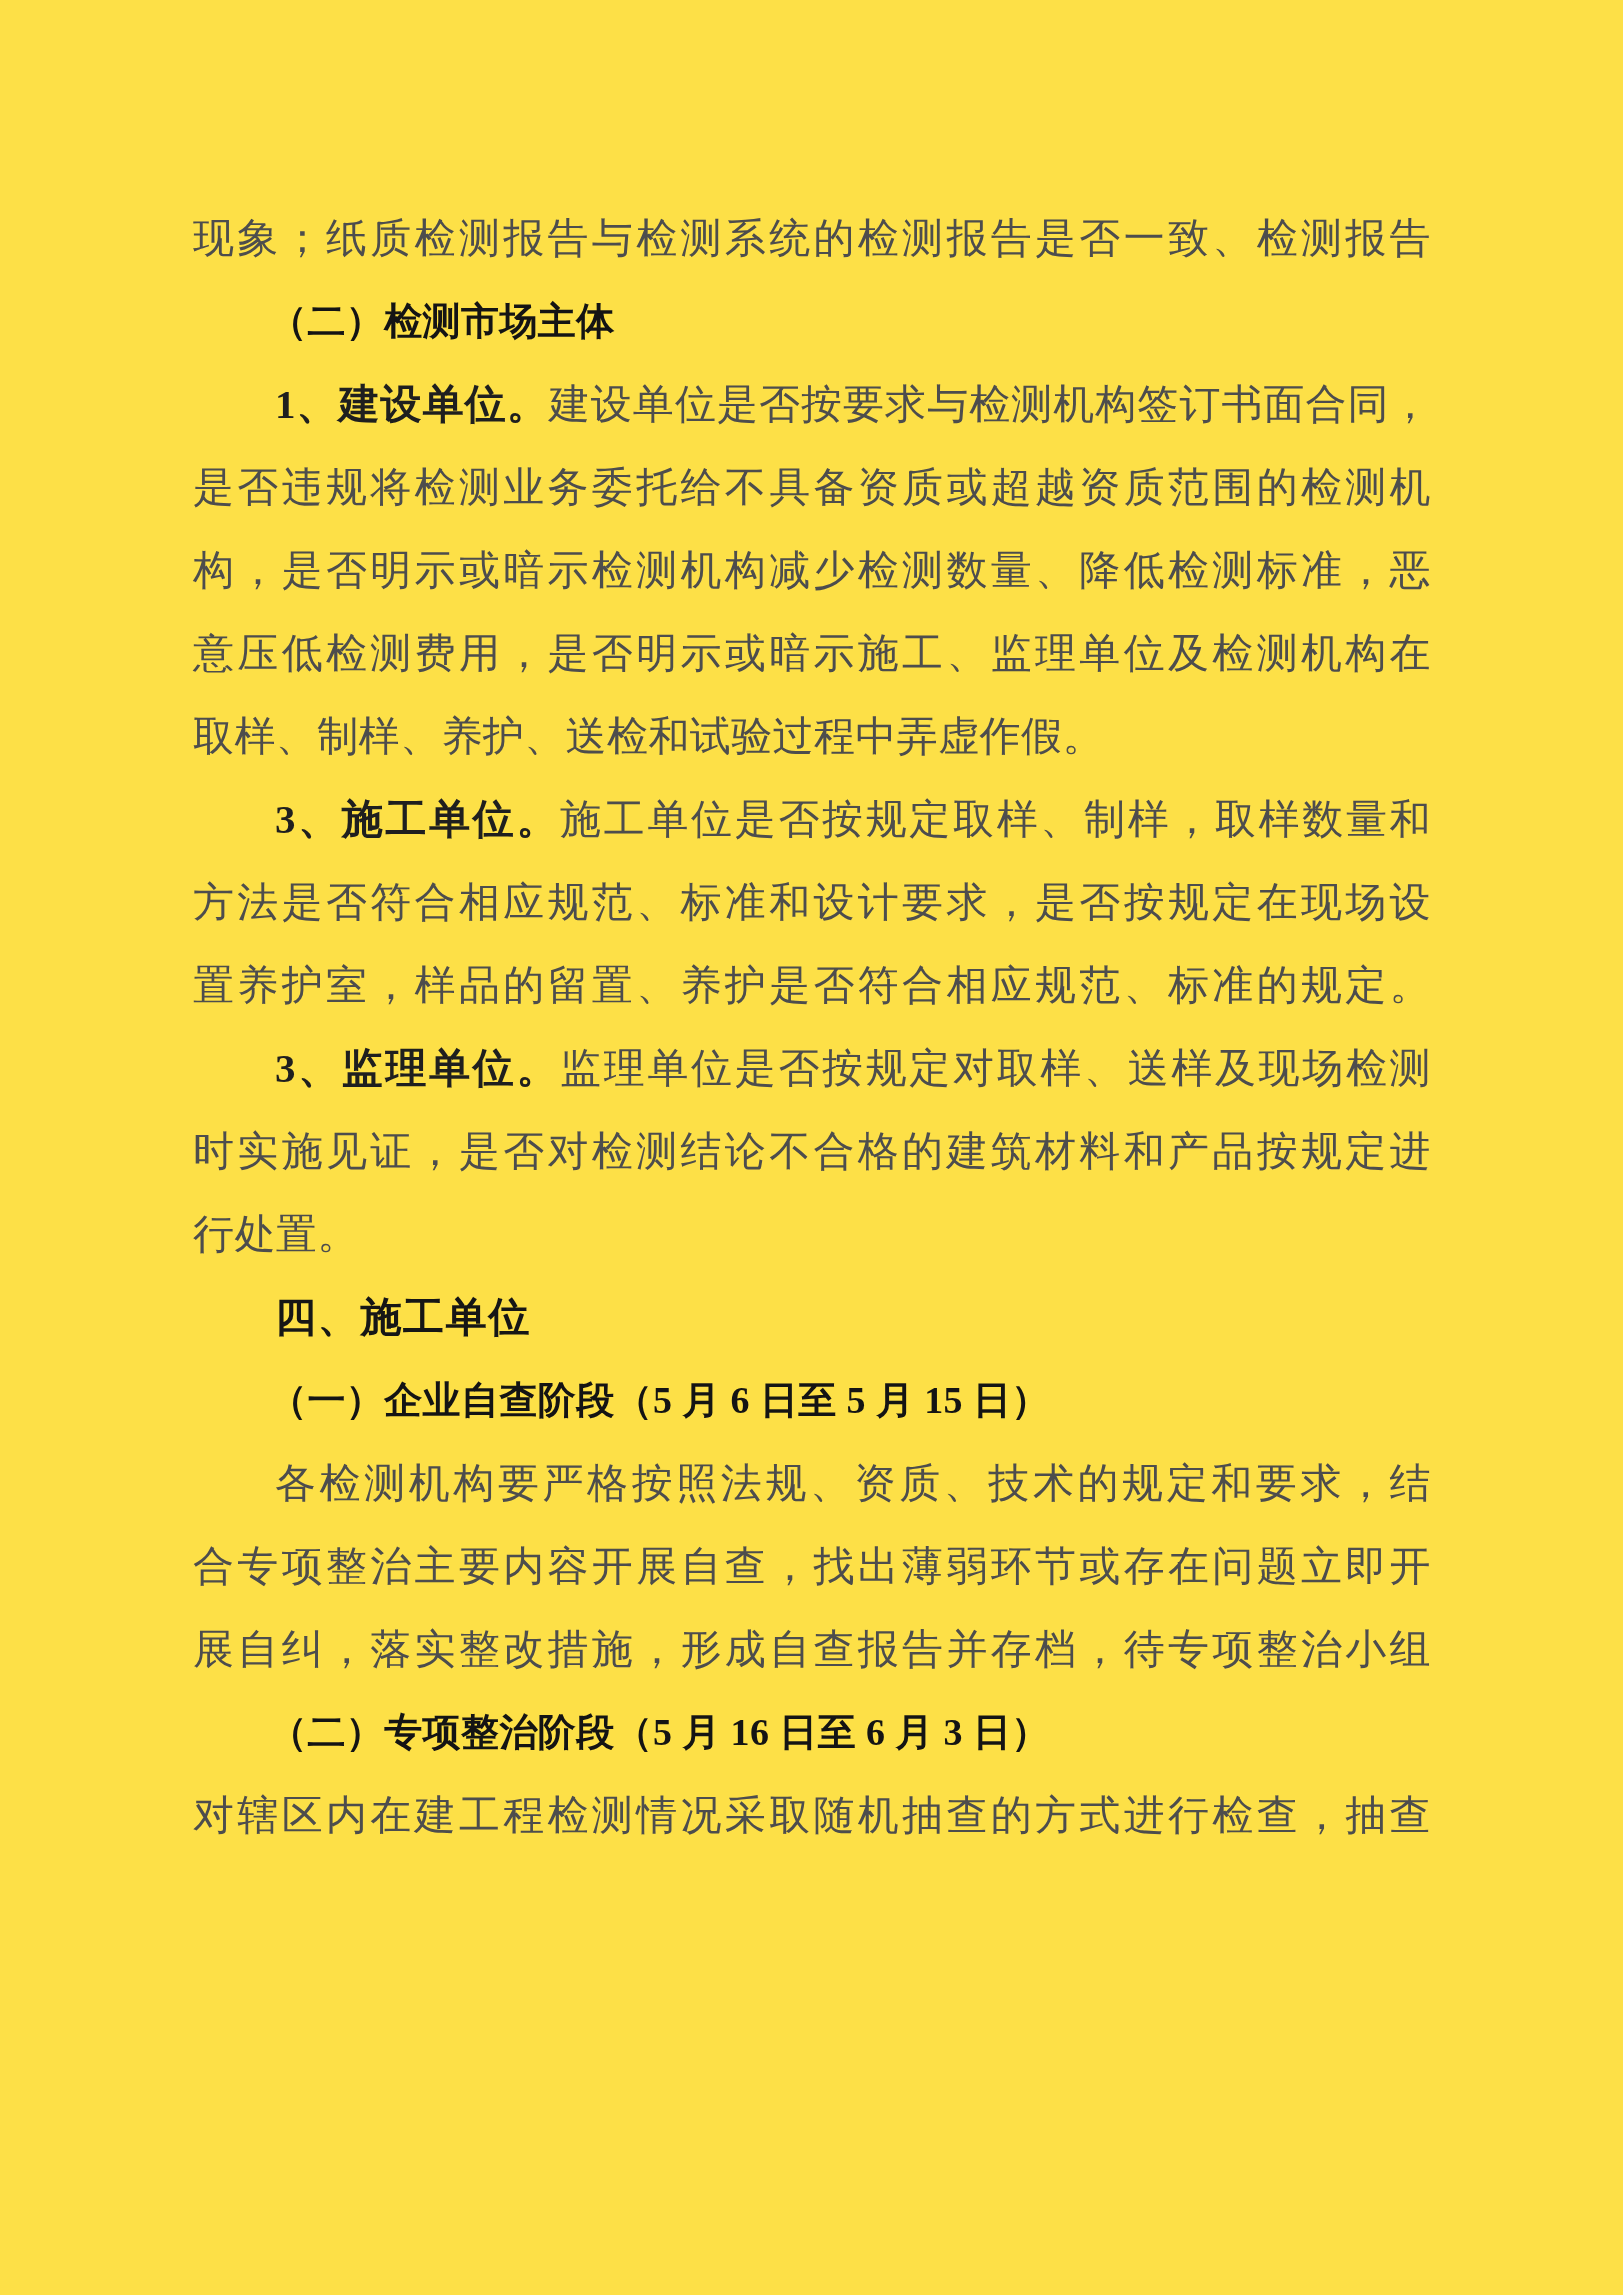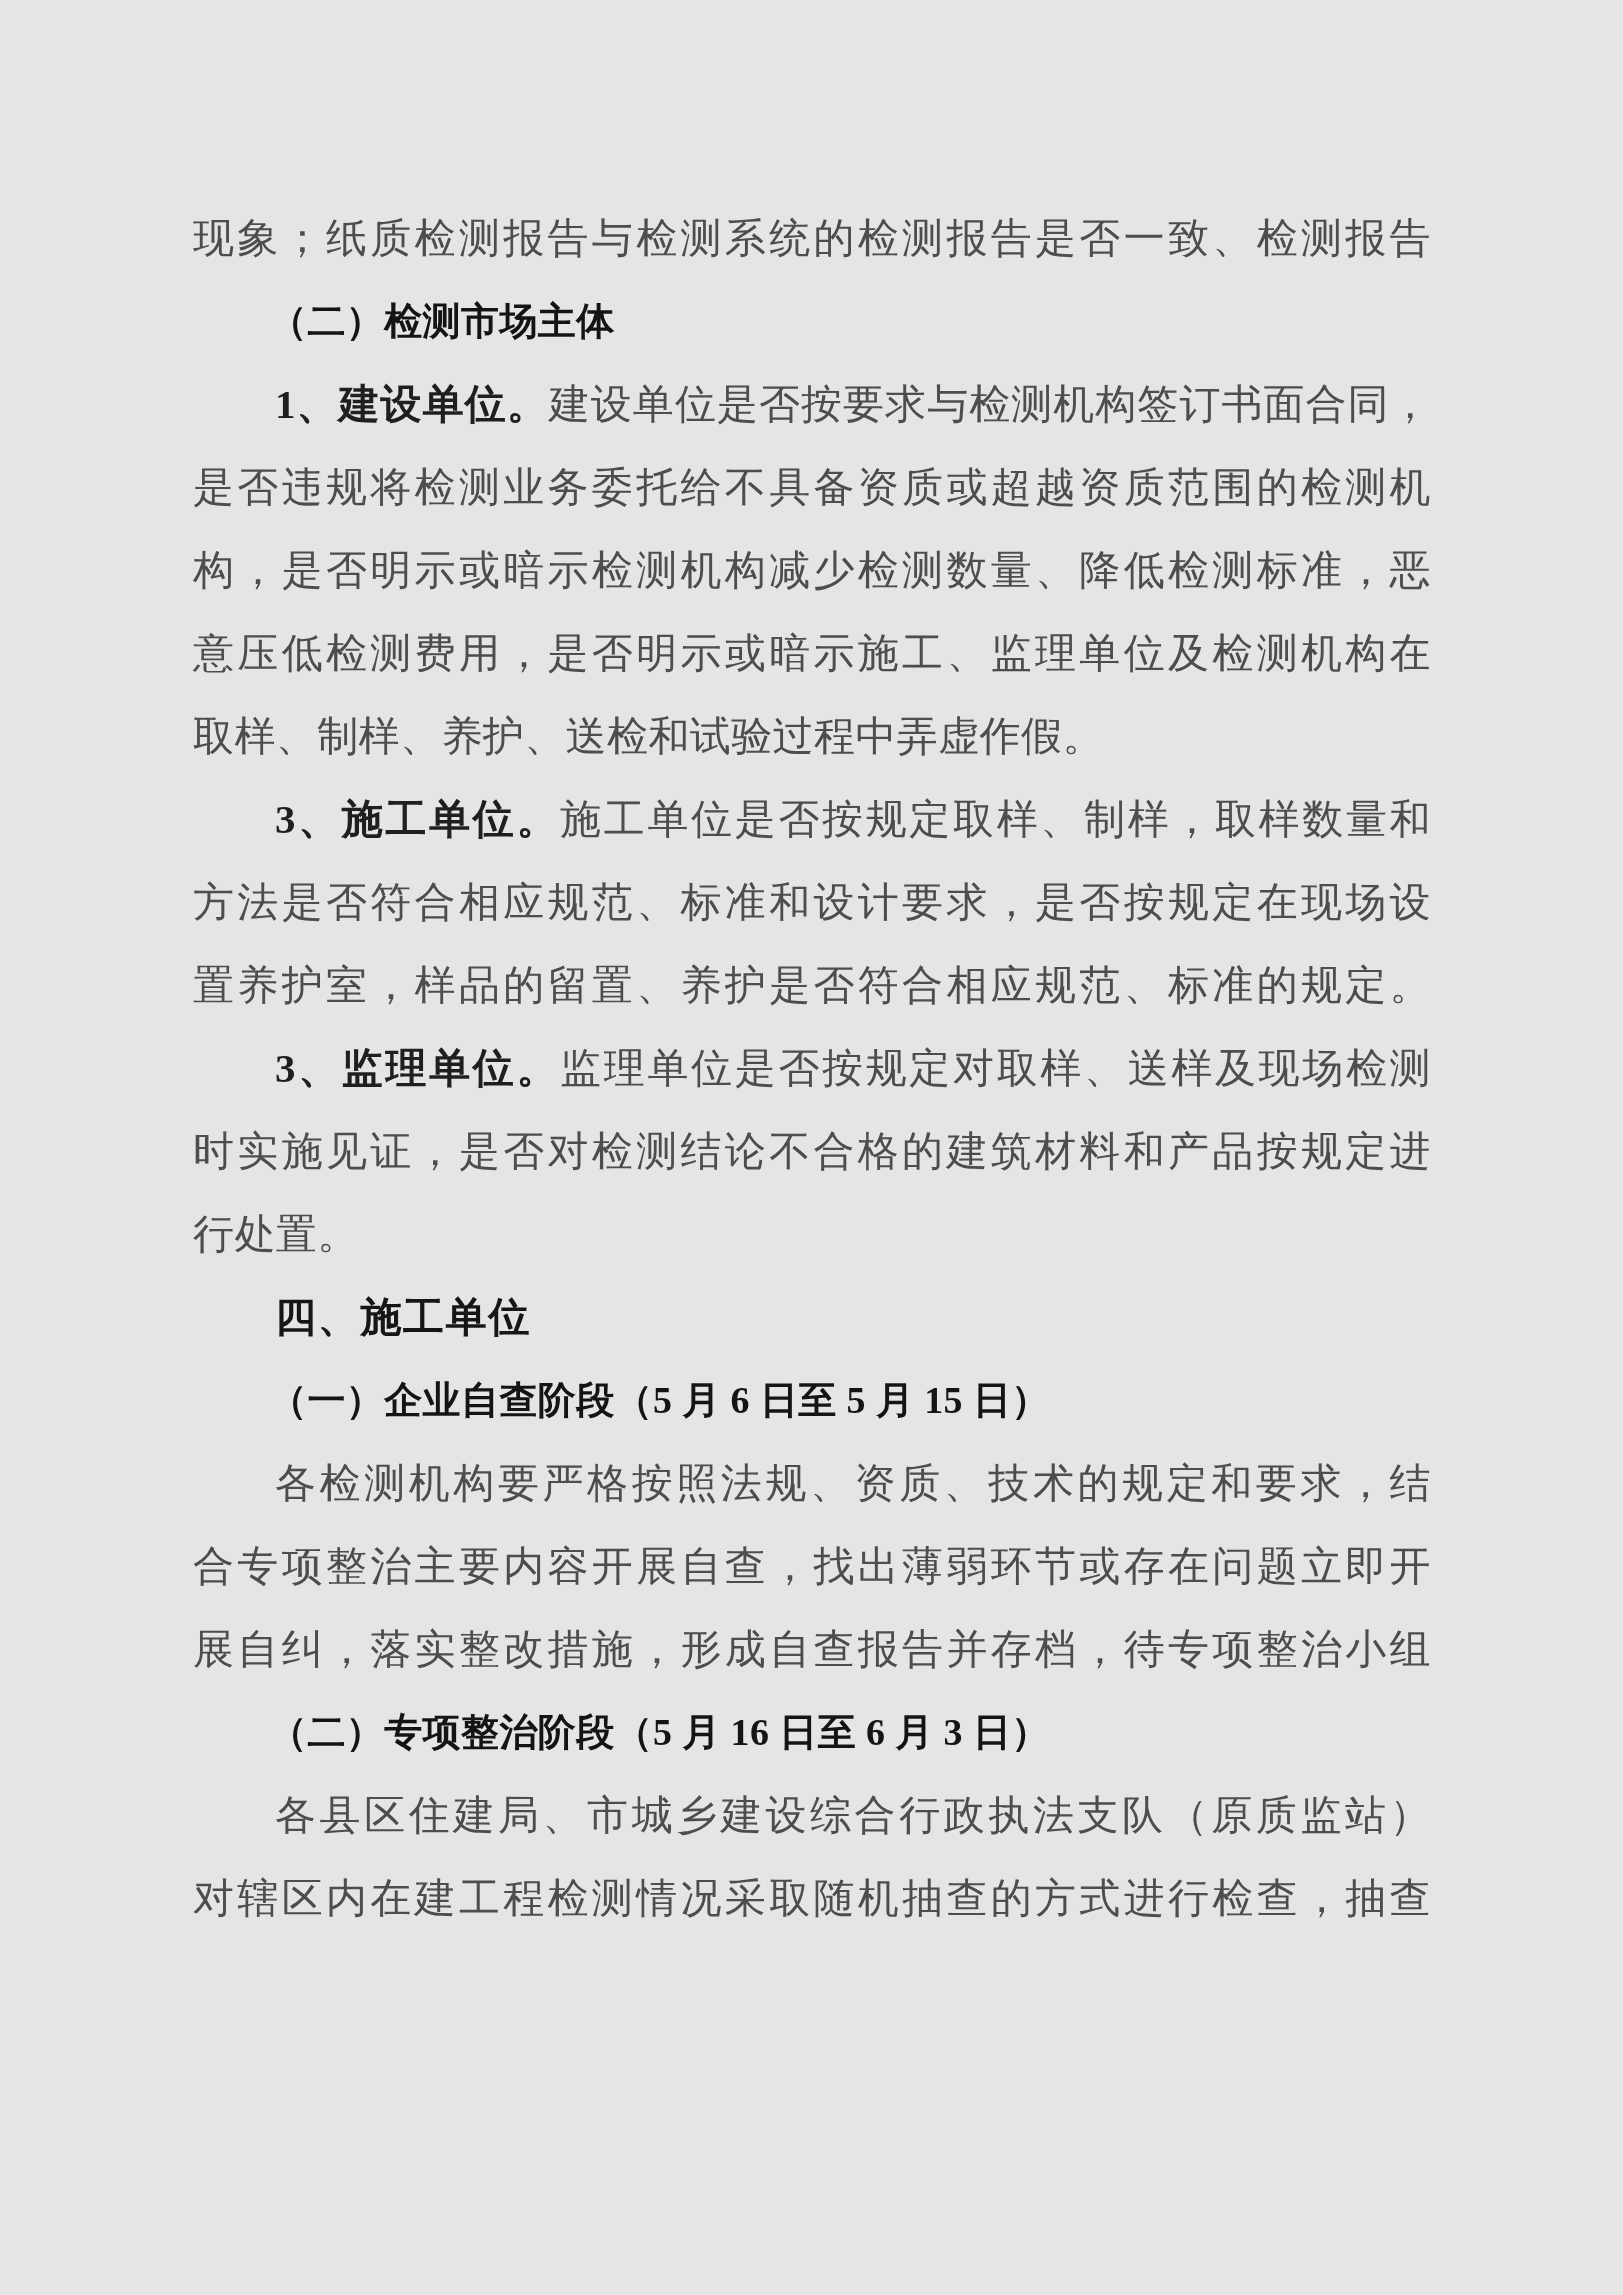--- a/index.html
+++ b/index.html
@@ -4,21 +4,21 @@
 <style>
   html, body {
     margin: 0;
     padding: 0;
     background: #ffffff;
   }
   .page {
     position: relative;
     width: 1624px;
     height: 2295px;
-    background: #e5e5e5;
+    background: #fde047;
     overflow: hidden;
     font-family: "Liberation Serif", serif;
   }
   .content {
     position: absolute;
     left: 193px;
     top: 197px;
     width: 1238px;
   }
   .line {
@@ -70,17 +70,16 @@
       <div class="line body fill"><span class="lead"></span><span class="rest">置养护室，样品的留置、养护是否符合相应规范、标准的规定。</span></div>
       <div class="line body fill indent-2"><span class="lead">3、监理单位。</span><span class="rest">监理单位是否按规定对取样、送样及现场检测</span></div>
       <div class="line body fill"><span class="lead"></span><span class="rest">时实施见证，是否对检测结论不合格的建筑材料和产品按规定进</span></div>
       <div class="line body"><span class="lead"></span><span class="rest">行处置。</span></div>
       <div class="line heading-hei indent-2"><span class="lead"></span><span class="rest">四、施工单位</span></div>
       <div class="line heading-kai indent-2"><span class="lead"></span><span class="rest">（一）企业自查阶段（5 月 6 日至 5 月 15 日）</span></div>
       <div class="line body fill indent-2"><span class="lead"></span><span class="rest">各检测机构要严格按照法规、资质、技术的规定和要求，结</span></div>
       <div class="line body fill"><span class="lead"></span><span class="rest">合专项整治主要内容开展自查，找出薄弱环节或存在问题立即开</span></div>
       <div class="line body fill"><span class="lead"></span><span class="rest">展自纠，落实整改措施，形成自查报告并存档，待专项整治小组</span></div>
       <div class="line heading-kai indent-2"><span class="lead"></span><span class="rest">（二）专项整治阶段（5 月 16 日至 6 月 3 日）</span></div>
-      <div class="line body fill indent-2"><span class="lead"></span><span class="rest">各县区住建局、市城乡建设综合行政执法支队（原质监站）</span></div>
       <div class="line body fill"><span class="lead"></span><span class="rest">对辖区内在建工程检测情况采取随机抽查的方式进行检查，抽查</span></div>
     </section>
 </main>
 
 
 </body></html>

